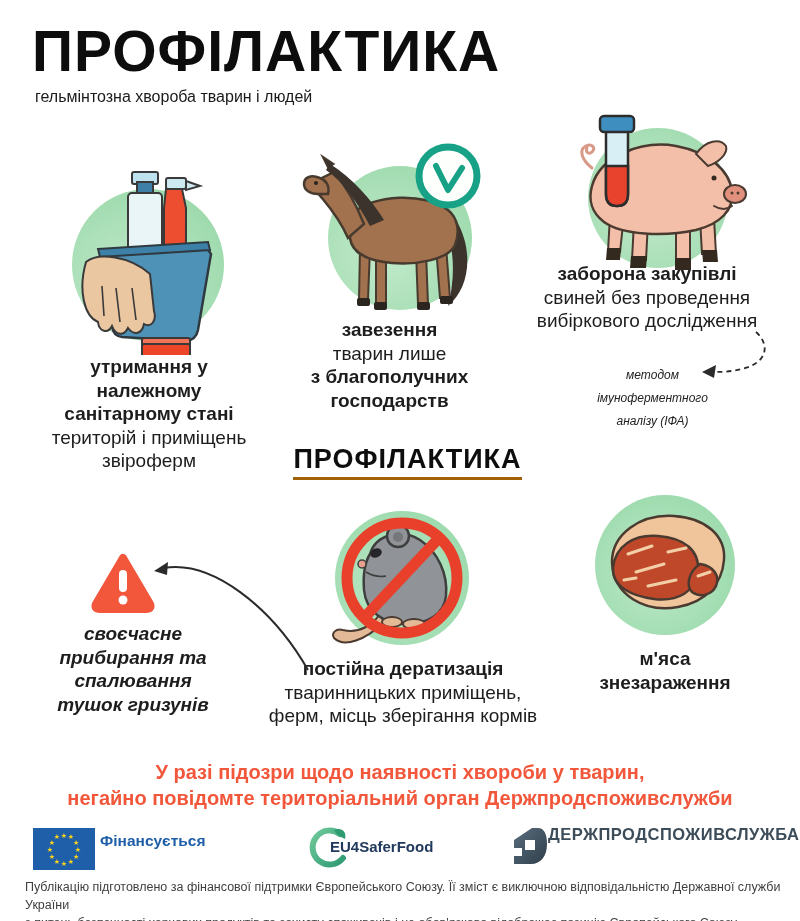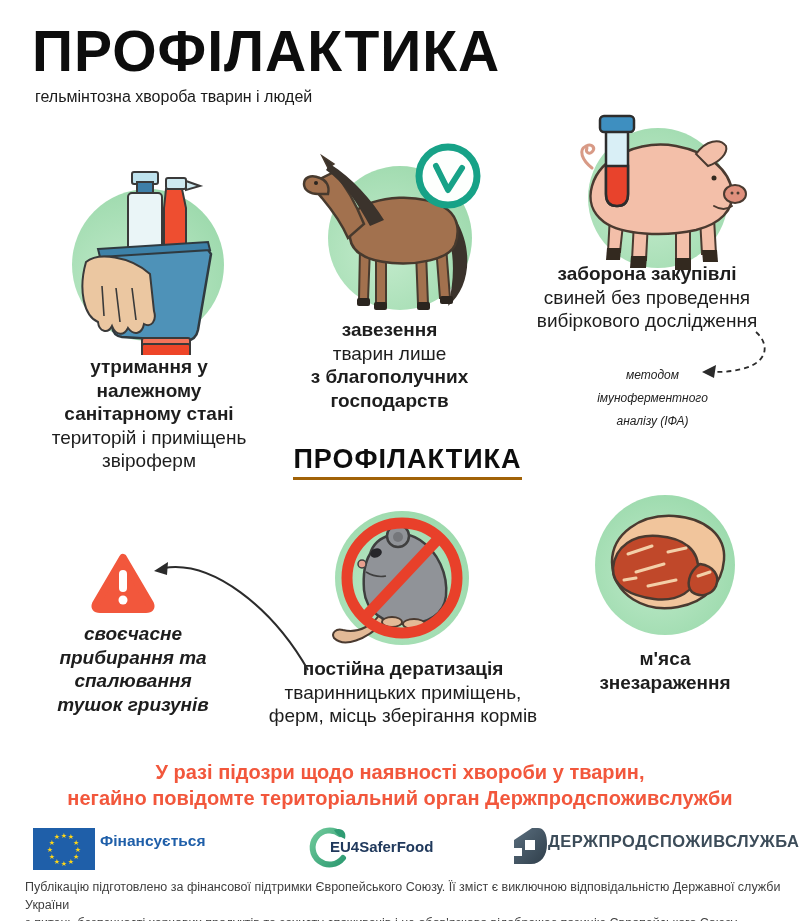--- a/index.html
+++ b/index.html
@@ -23,21 +23,21 @@
   .italic-bold { position:absolute; text-align:center; font-size:19px; line-height:23.5px; font-style:italic; font-weight:bold; color:#1d1d1d; }
 
   .alert { position:absolute; left:0; top:759px; width:800px; text-align:center; font-weight:bold; font-size:20px; line-height:26px; }
 
   .footer-logos { position:absolute; left:0; top:824px; width:800px; height:52px; }
   .eu-flag { position:absolute; left:33px; top:4px; }
   .eu-text { position:absolute; left:100px; top:7px; font-size:15.5px; line-height:20px; font-weight:bold; }
   .eu4sf { position:absolute; left:306px; top:0; width:170px; height:52px; }
   .eu4sf-text { position:absolute; left:24px; top:14px; font-size:15px; font-weight:bold; color:#20395c; }
   .dpss { position:absolute; left:512px; top:2px; }
-  .dpss-text { position:absolute; left:548px; top:8px; font-size:16.5px; font-weight:bold; letter-spacing:0.5px; color:#3c4c59; }
+  .dpss-text { position:absolute; left:548px; top:1px; font-size:16.5px; font-weight:bold; letter-spacing:0.5px; color:#3c4c59; }
 
   .disclaimer { position:absolute; left:25px; top:878px; width:765px; font-size:12.5px; line-height:18px; color:#3f3f3f; }
 </style>
 </head>
 <body>
 
 <div class="poster">
 
   <div class="title">ПРОФІЛАКТИКА</div>
   <div class="subtitle">гельмінтозна хвороба тварин і людей</div>

